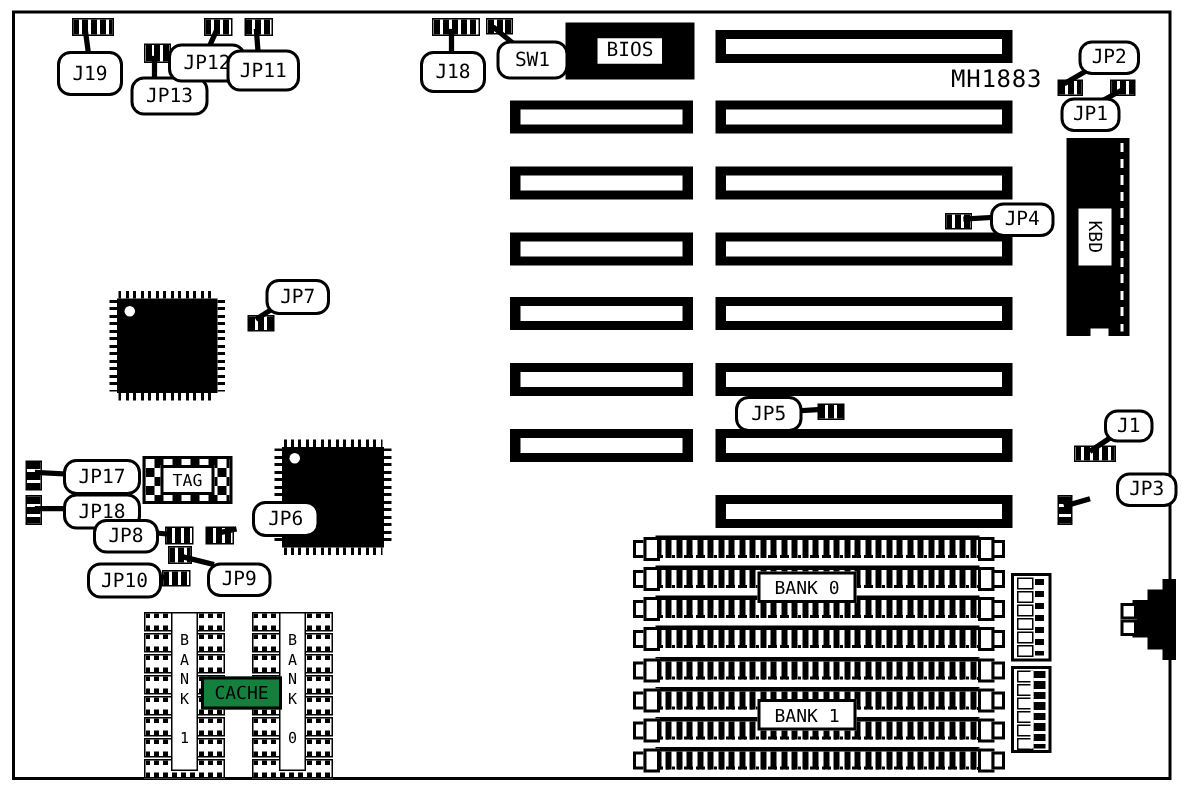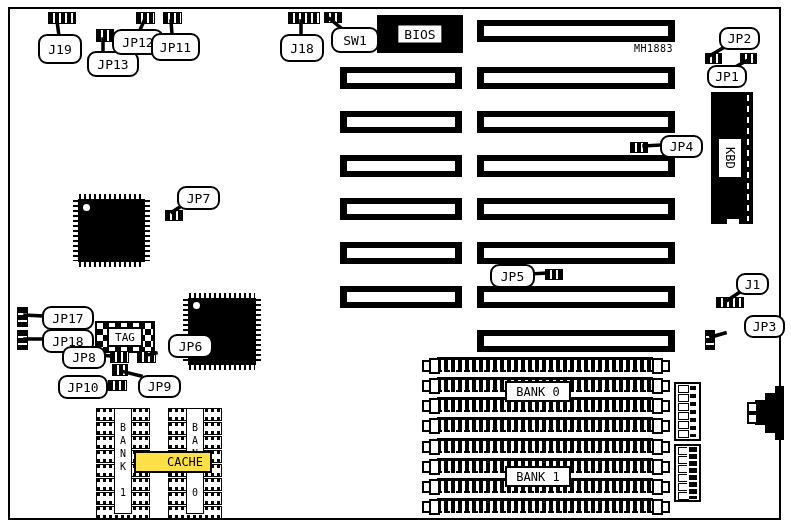--- a/index.html
+++ b/index.html
@@ -48,52 +48,52 @@
   #bios .lbl{position:absolute;left:50%;top:50%;transform:translate(-50%,-50%);
        background:#fff;padding:1px 6px;font-size:13px;}
   
   #kbd{position:absolute;left:711px;top:92px;width:42px;height:132px;background:#000;}
   #kbd .dash{position:absolute;right:4px;top:3px;bottom:3px;width:2px;
        background:repeating-linear-gradient(180deg,#fff 0 6px,transparent 6px 11px);}
   #kbd .lbl{position:absolute;left:7px;top:46px;width:22px;height:38px;background:#fff;border:1px solid #000;
        writing-mode:vertical-rl;display:flex;align-items:center;justify-content:center;font-size:12px;}
   #kbd .notch{position:absolute;left:16px;bottom:0;width:12px;height:5px;background:#fff;}
   
-  #tag{position:absolute;left:95px;top:321px;width:56px;height:28px;border:2px solid #000;
+  #tag{position:absolute;left:95px;top:304px;width:56px;height:28px;border:2px solid #000;
        background:repeating-conic-gradient(#000 0% 25%,#fff 0% 50%);background-size:12px 12px;}
   #tag .lbl{position:absolute;left:10px;right:10px;top:4px;bottom:4px;background:#fff;border:2px solid #000;
        display:flex;align-items:center;justify-content:center;font-size:11px;}
   
   .cgroup{position:absolute;width:54px;height:110px;padding-top:2px;box-sizing:border-box;z-index:1;}
   .cch{height:11px;border:1px solid #000;background:#fff;position:relative;margin-bottom:1px;}
   .cch::before{content:"";position:absolute;left:0;right:0;top:0;height:3px;
        background:repeating-linear-gradient(90deg,#000 0 3px,transparent 3px 6px);}
   .cch::after{content:"";position:absolute;left:0;right:0;bottom:0;height:3px;
        background:repeating-linear-gradient(90deg,#000 0 3px,transparent 3px 6px);}
   .bankstrip{position:absolute;top:2px;bottom:2px;left:50%;transform:translateX(-50%);width:16px;
        background:#fff;border:1px solid #000;writing-mode:vertical-lr;text-orientation:upright;
        display:flex;align-items:center;justify-content:center;font-size:10px;letter-spacing:2px;z-index:2;}
-  #cachelbl{position:absolute;left:134px;top:451px;width:50px;height:18px;background:#fde047;border:2px solid #000;
-       display:flex;align-items:center;justify-content:center;font-size:12px;z-index:3;padding-left:24px;}
+  #cachelbl{position:absolute;left:134px;top:451px;width:50px;height:18px;background:#15803d;border:2px solid #000;
+       display:flex;align-items:center;justify-content:center;font-size:12px;z-index:3;}
   
   .simm{position:absolute;left:422px;width:248px;height:16px;}
   .simm .band{position:absolute;left:15px;right:17px;top:0;bottom:1px;border-top:3px solid #000;
        border-bottom:2px dotted #000;background:repeating-linear-gradient(90deg,#000 0 4px,#fff 4px 7px);}
   .lsq{position:absolute;border:2px solid #000;background:#fff;}
   .banklbl{position:absolute;left:505px;width:62px;height:17px;background:#fff;border:2px solid #000;
        display:flex;align-items:center;justify-content:center;font-size:12px;z-index:4;}
   
   .vconn{position:absolute;left:674px;width:27px;border:2px solid #000;background:#fff;box-sizing:border-box;}
   .vsq{width:9px;height:6px;border:1px solid #000;margin:1px 0 0 2px;}
   .vdots{position:absolute;right:3px;top:2px;bottom:2px;width:6px;
        background:repeating-linear-gradient(180deg,#000 0 4px,transparent 4px 8px);}
   .vdots2{position:absolute;right:2px;top:1px;bottom:1px;width:8px;
        background:repeating-linear-gradient(180deg,#000 0 5px,#fff 5px 7px);border-left:2px solid #fff;}
   
-  #mh{position:absolute;left:602px;top:43px;font-size:10px;letter-spacing:0.5px;padding-left:32px;}
+  #mh{position:absolute;left:602px;top:43px;font-size:16px;letter-spacing:0.5px;padding-left:32px;}
   .blk{position:absolute;background:#000;}
   .tab{position:absolute;border:2px solid #000;background:#fff;}
   #tails{position:absolute;left:0;top:0;width:791px;height:527px;z-index:5;pointer-events:none;}
 </style>
 </head>
 <body>
 
 <div id="stage">
   <div id="board"></div>
 

